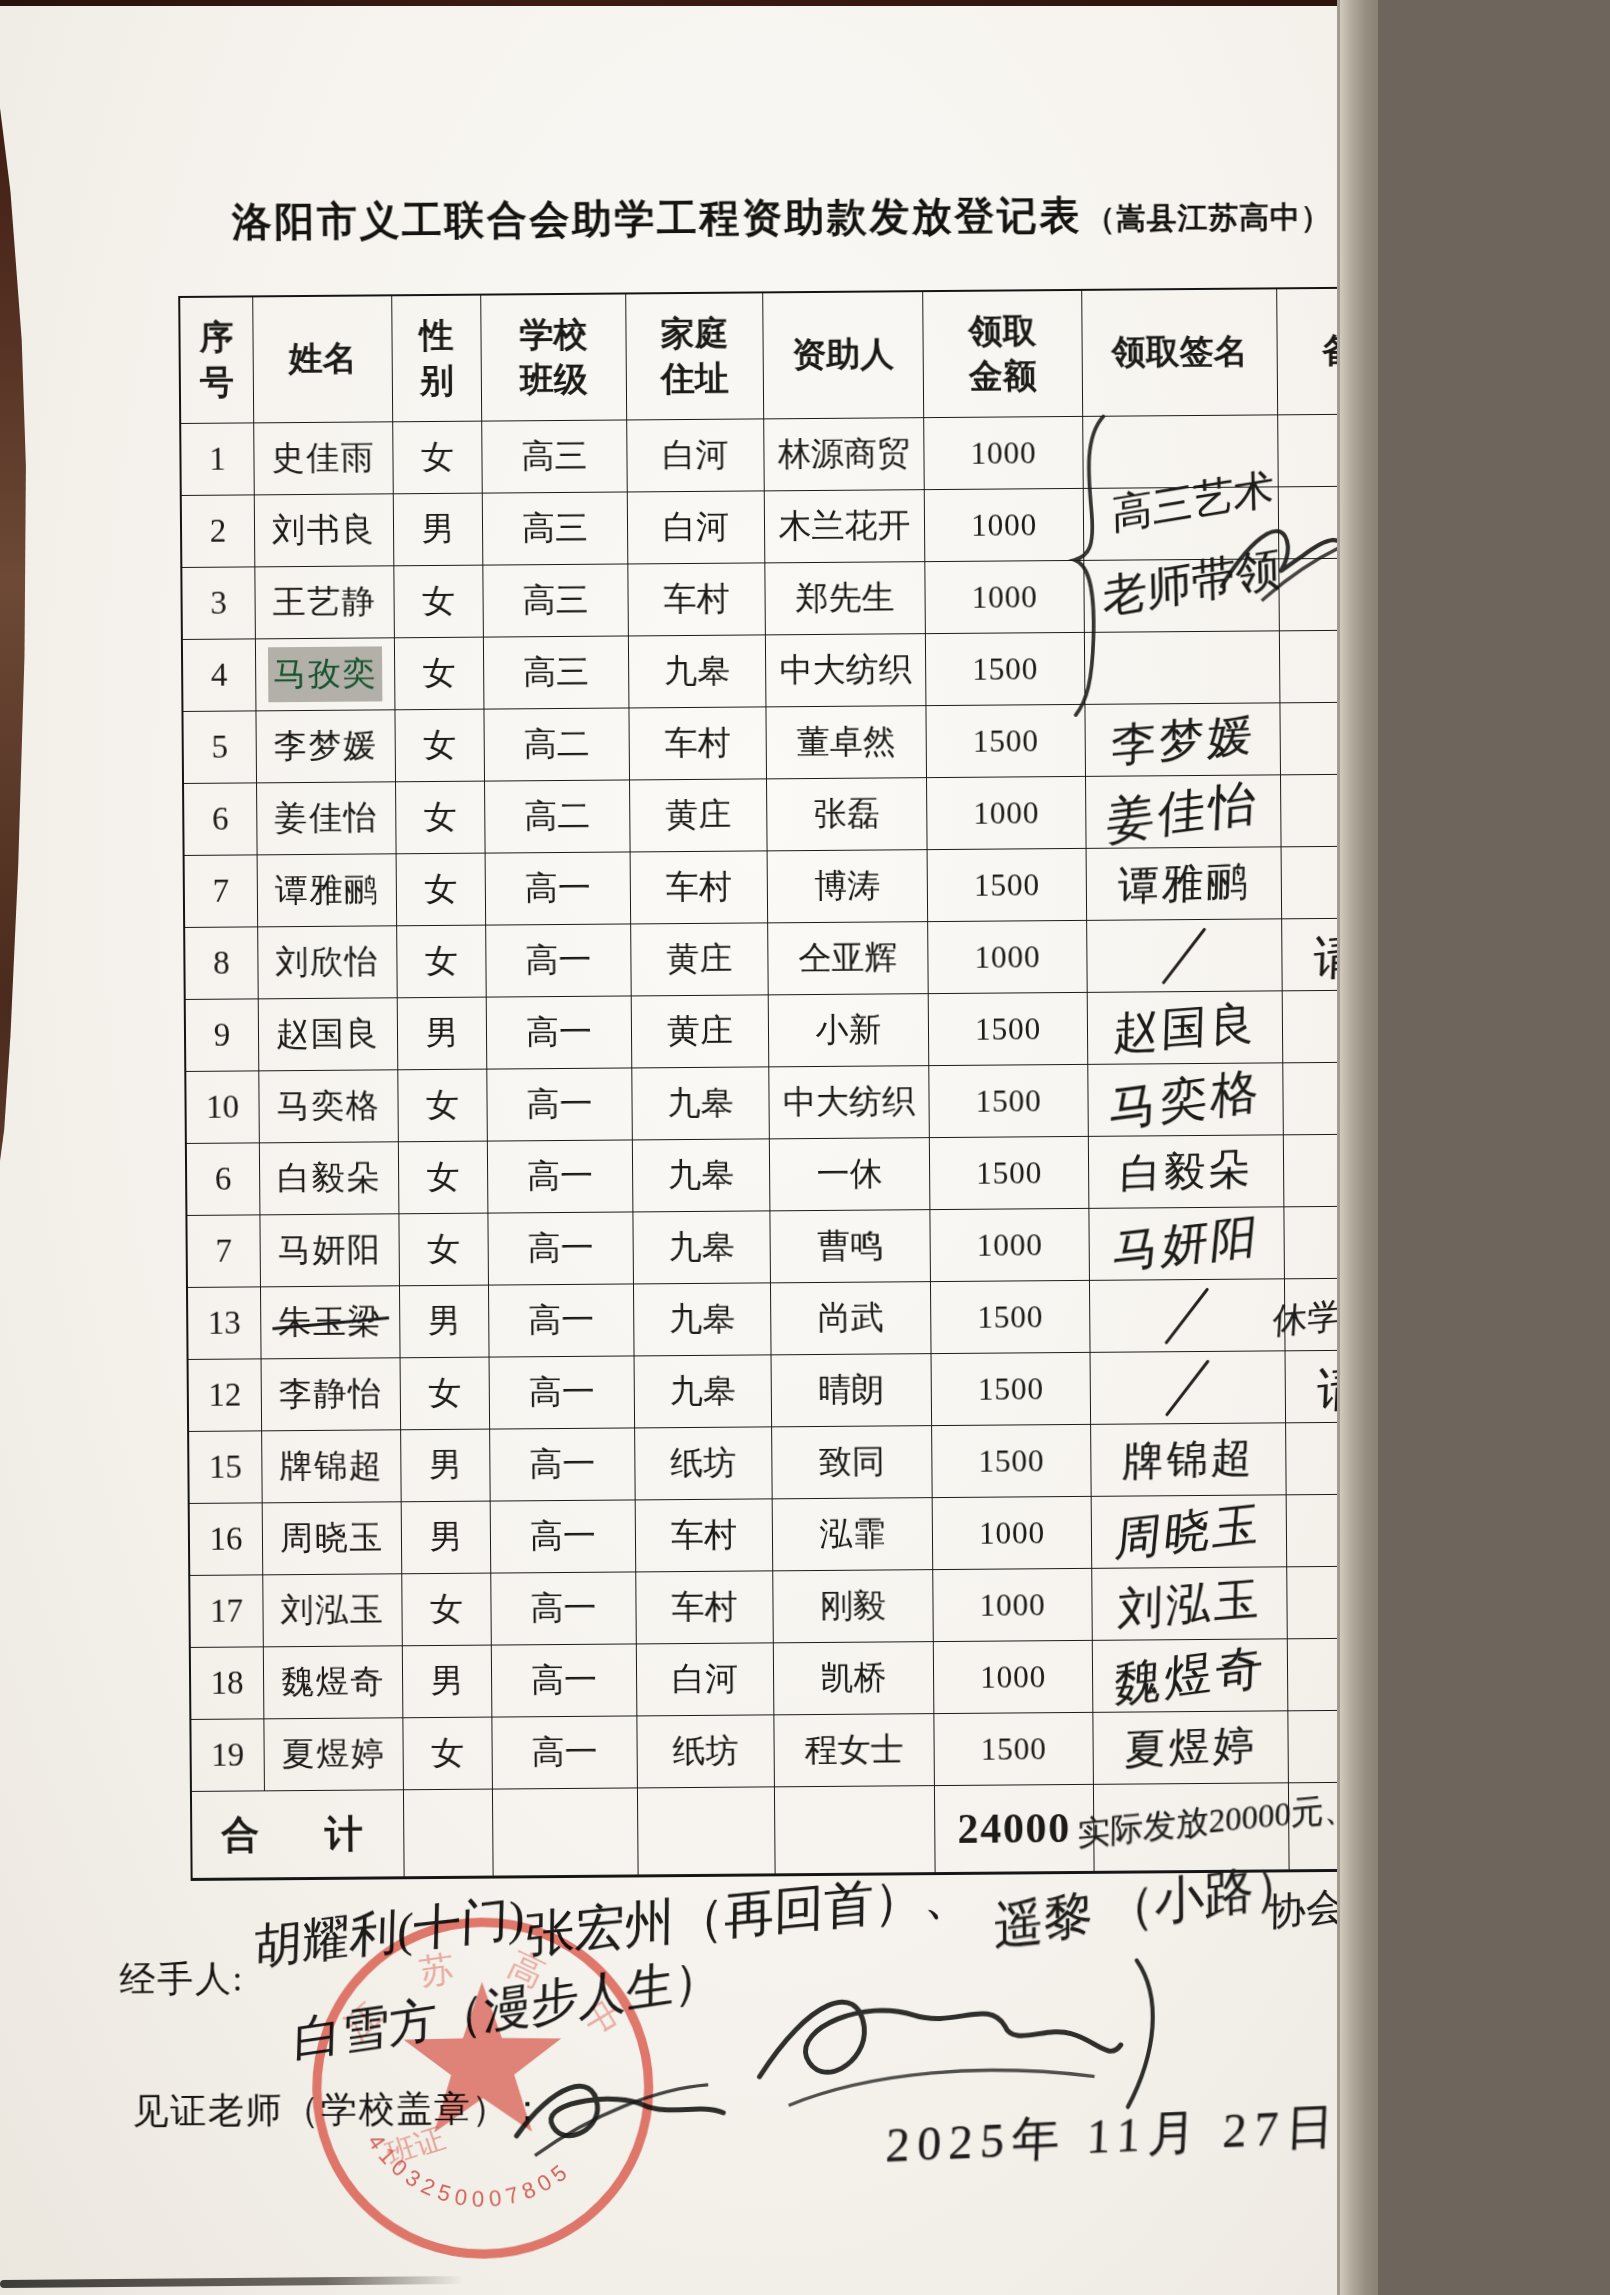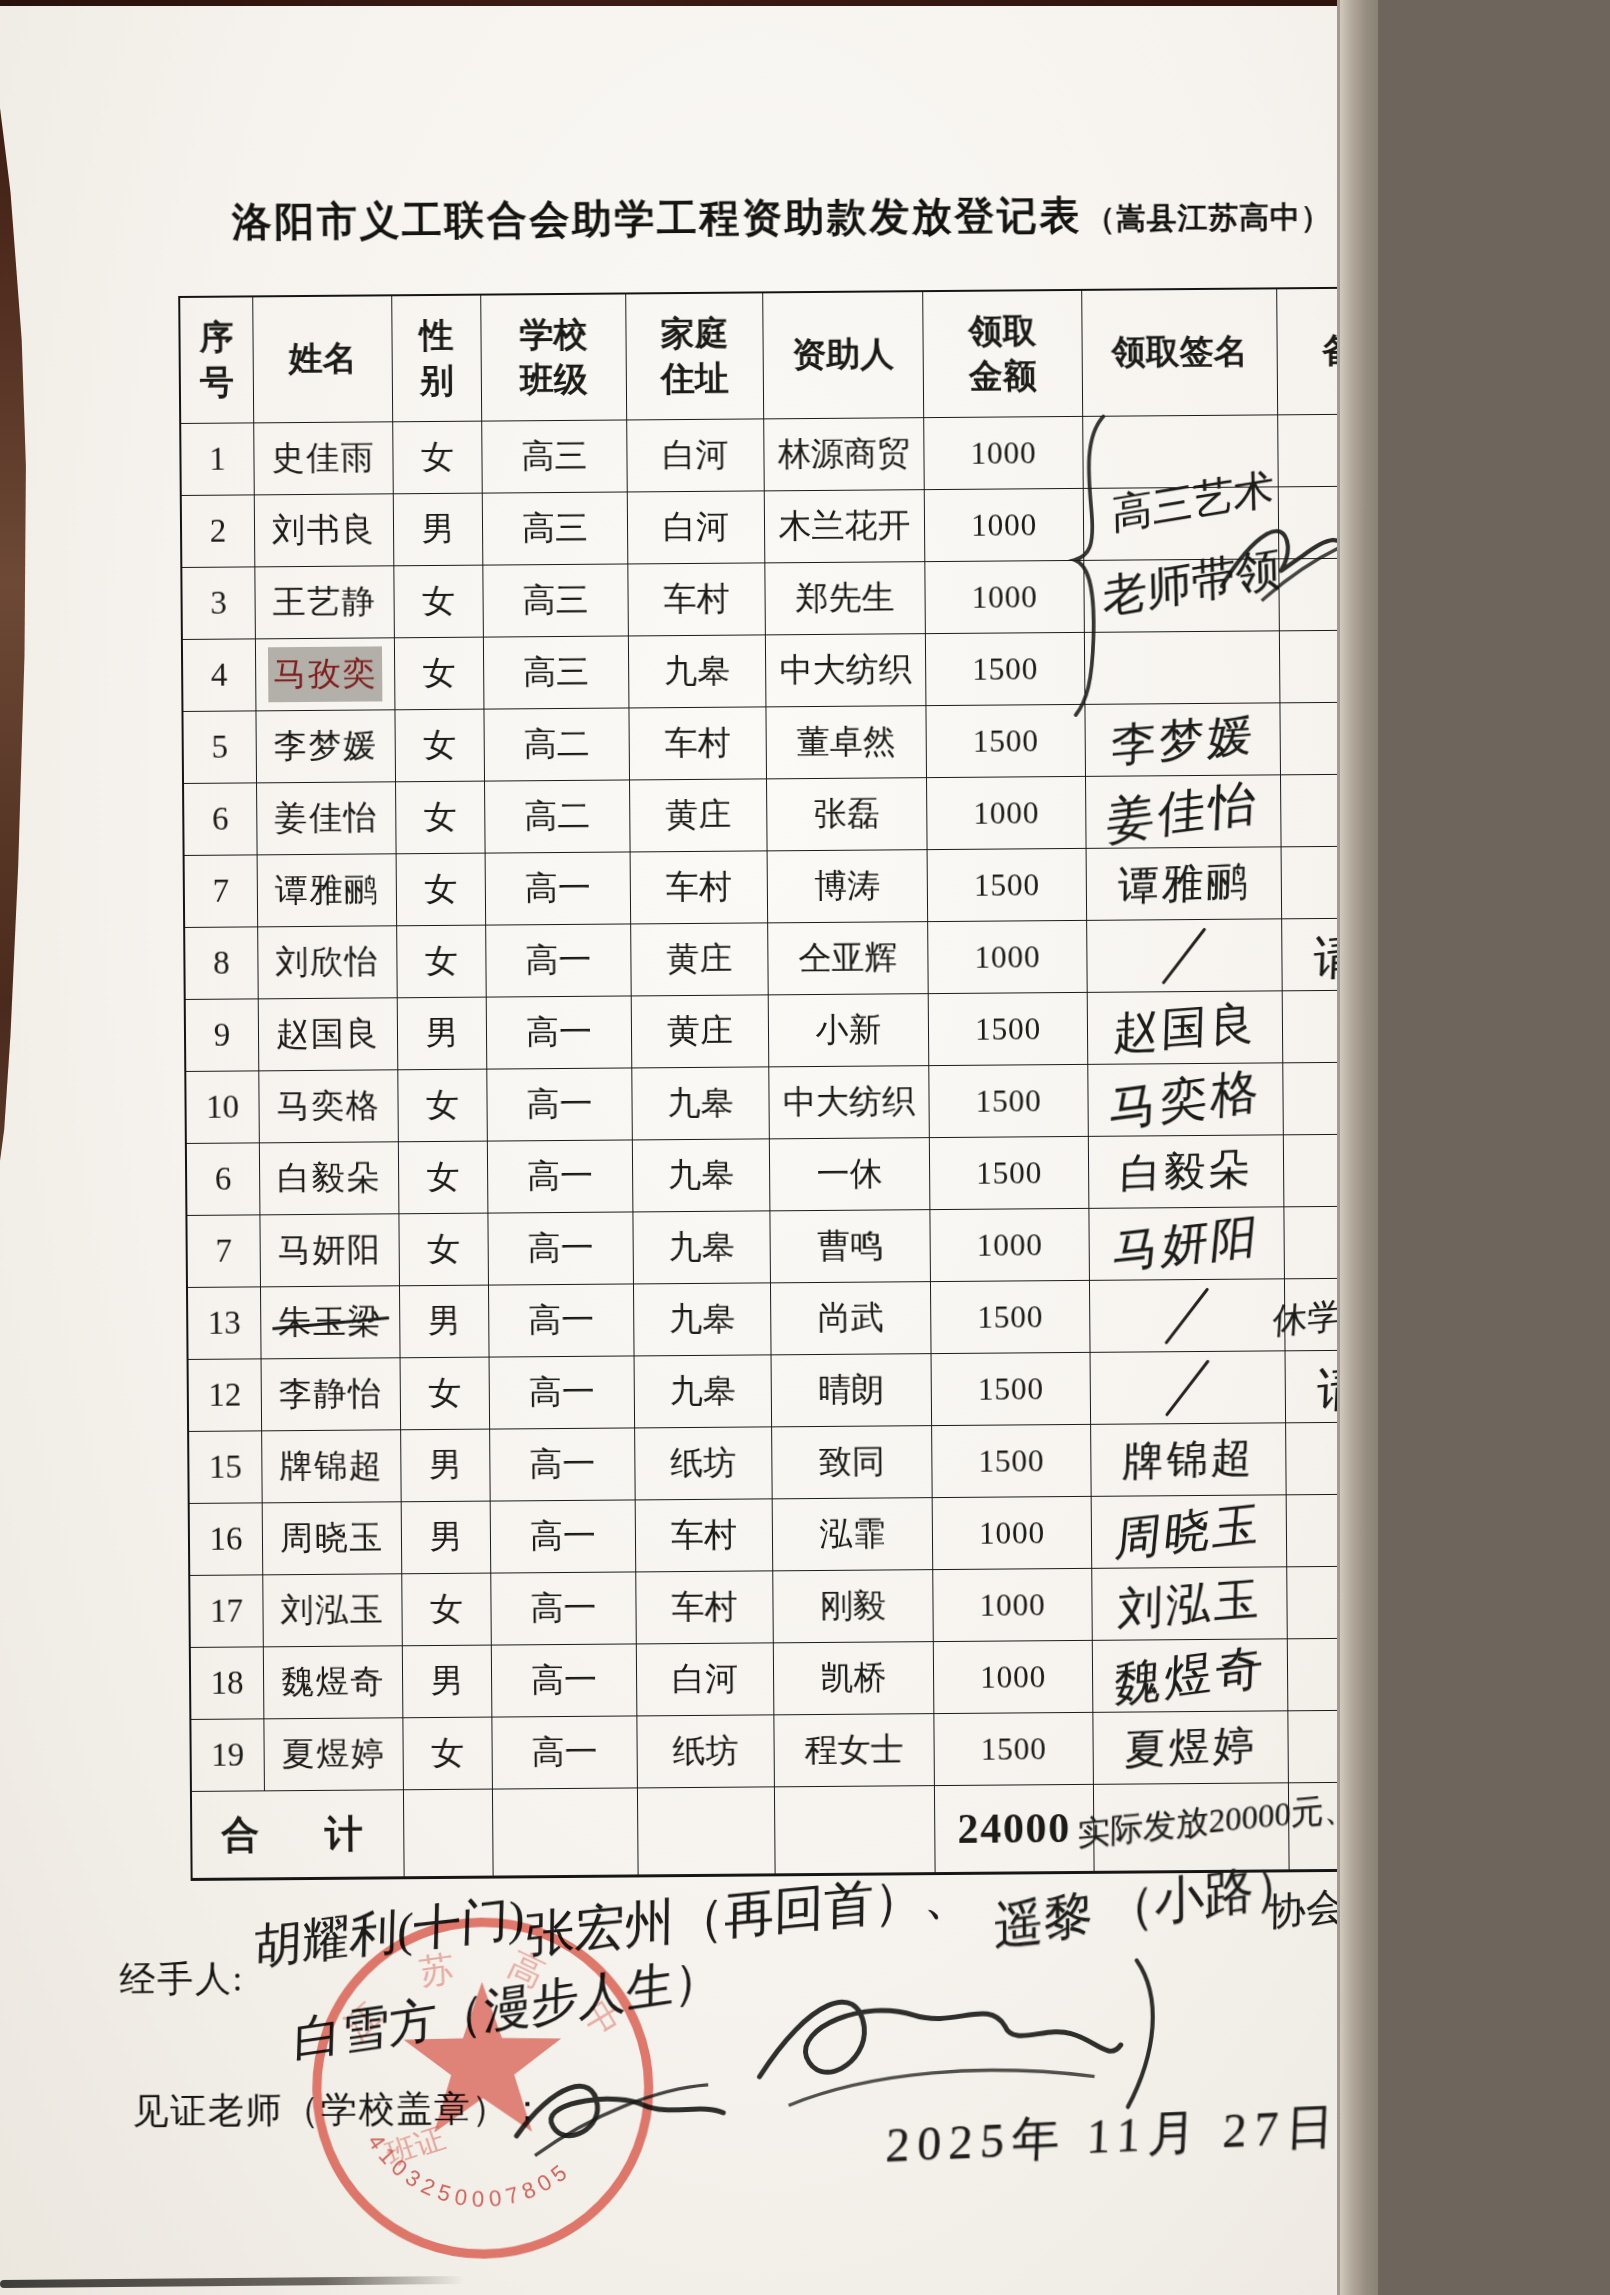--- a/index.html
+++ b/index.html
@@ -32,21 +32,21 @@
         border:2.5px solid #141414;}
   .cell{border-right:1.7px solid #1b1b1b;border-bottom:1.7px solid #1b1b1b;
         display:flex;align-items:center;justify-content:center;
         font-size:33px;color:#1d1b18;position:relative;overflow:visible;}
   .head{font-weight:600;font-size:34px;}
   .head span{display:inline-block;text-align:center;line-height:1.3;}
   .h0 span,.h2 span{max-width:1.15em;}
   .h3 span,.h4 span,.h6 span{max-width:2.4em;}
   .c1 span{letter-spacing:1.7px;}
   .c6{font-size:31.5px;letter-spacing:0.8px;}
-  .hl{background:#b3afa9;box-shadow:0 0 0 5px #b3afa9;color:#7f1d1d;text-align:right;}
+  .hl{background:#b3afa9;box-shadow:0 0 0 5px #b3afa9;color:#14532d;text-align:right;}
   .strike{position:relative;}
   .strike::after{content:"";position:absolute;left:-6%;top:48%;width:112%;height:3.3px;
         background:#1c1c1c;transform:rotate(-5deg);}
   .slash{width:3.3px;height:70px;background:#24211e;border-radius:1.7px;transform:rotate(38deg);}
   .total-label{font-size:38px;font-weight:600;letter-spacing:28px;padding-left:16.6px;}
   .total-amt{font-size:42px;font-weight:600;letter-spacing:1.7px;}
 
   .hw{font-family:"Liberation Serif", serif;color:#1d1c1a;
       text-shadow:0.5px 0.5px 0 rgba(25,25,25,.35);white-space:nowrap;}
   .sig{font-size:45px;transform:rotate(-4deg) skewX(-6deg);letter-spacing:3.3px;}

